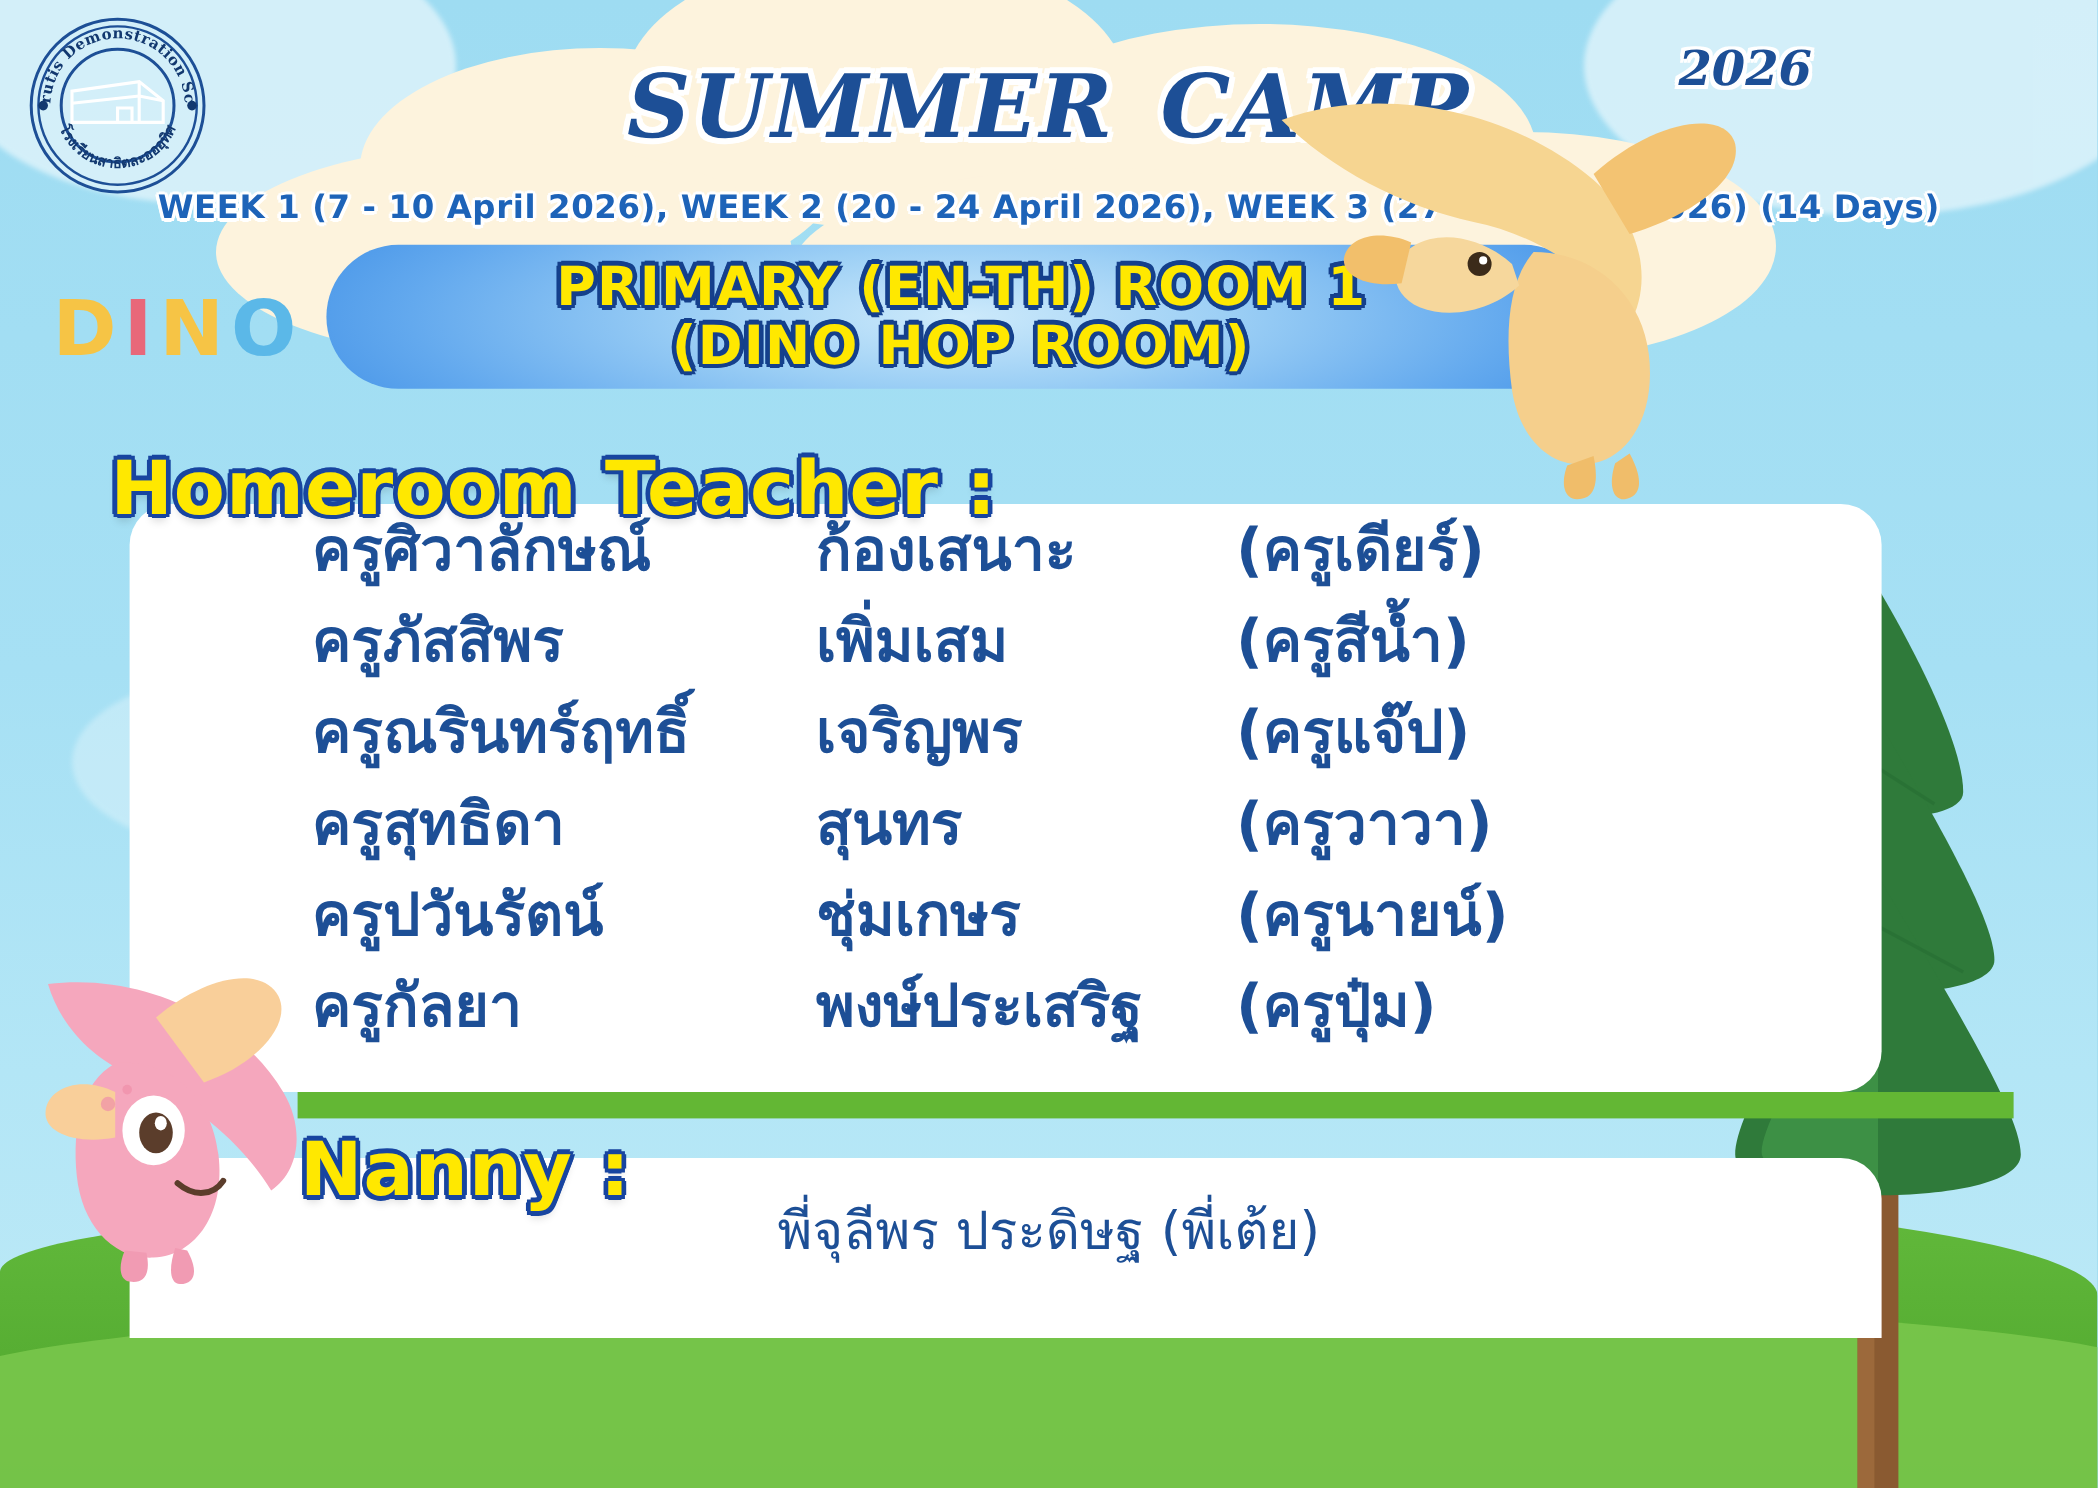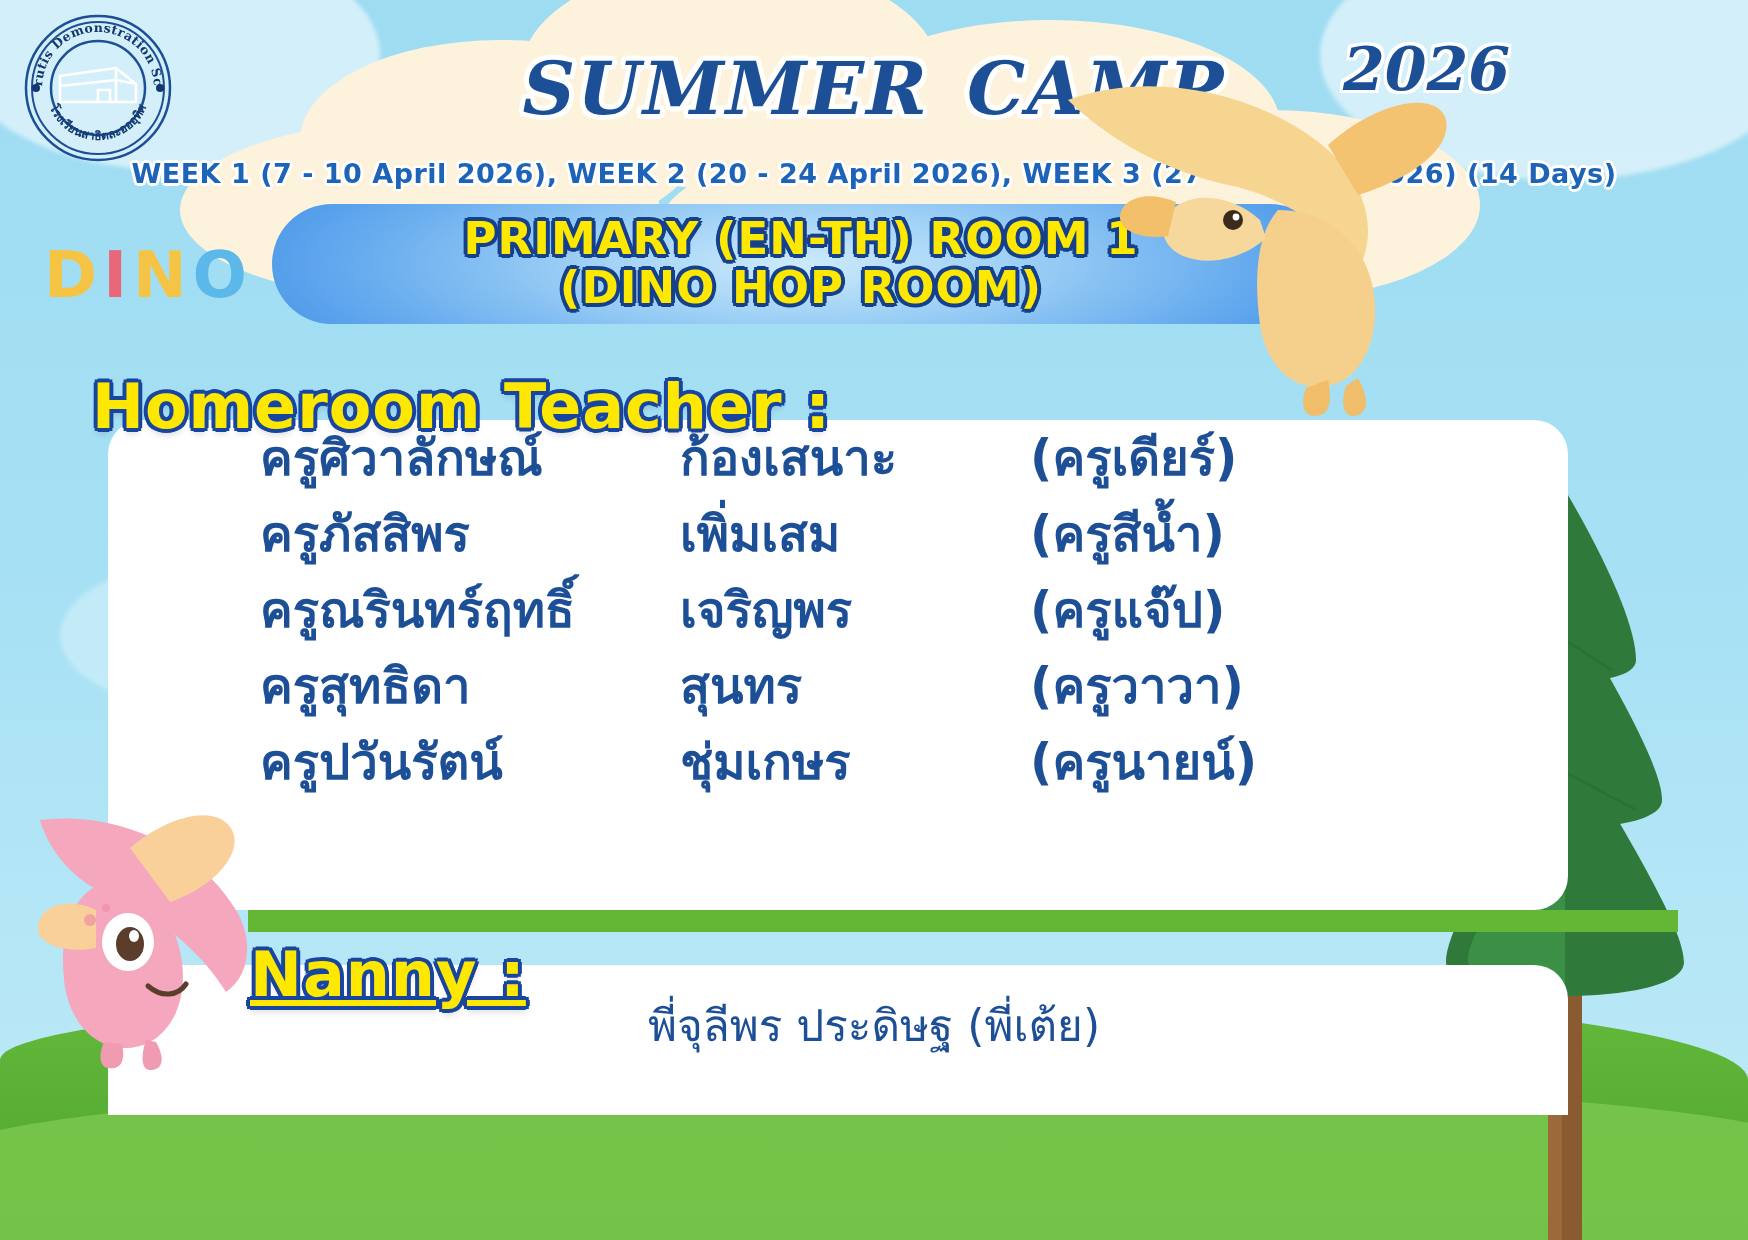--- a/index.html
+++ b/index.html
@@ -82,21 +82,21 @@
       -4px  4px 0 #fff,  4px  4px 0 #fff,
        0px -5px 0 #fff,  0px  5px 0 #fff,
       -5px  0px 0 #fff,  5px  0px 0 #fff;
   }
   #year-badge {
     position: absolute;
     right: 238px; top: 8px;
     font-family: "DejaVu Serif", serif;
     font-style: italic;
     font-weight: bold;
-    font-size: 60px;
+    font-size: 40px;
     color: #1d4f96;
     text-shadow:
       -3px -3px 0 #fff, 3px -3px 0 #fff,
       -3px  3px 0 #fff, 3px  3px 0 #fff,
        0px -3px 0 #fff, 0px  3px 0 #fff,
       -3px  0px 0 #fff, 3px  0px 0 #fff;
   }
 
   #weeks-line {
     position: absolute;
@@ -151,21 +151,21 @@
     letter-spacing: 1px;
     text-shadow:
       -3px -3px 0 #1845a0, 3px -3px 0 #1845a0,
       -3px 3px 0 #1845a0, 3px 3px 0 #1845a0,
       0 -4px 0 #1845a0, 0 4px 0 #1845a0,
       -4px 0 0 #1845a0, 4px 0 0 #1845a0,
       0 6px 7px rgba(0,0,0,.15);
     z-index: 6;
   }
   #homeroom-label { left: 92px; top: 370px; }
-  #nanny-label { left: 250px; top: 938px; text-decoration: underline; }
+  #nanny-label { left: 250px; top: 938px; }
 
   
   .white-panel {
     position: absolute;
     background: #ffffff;
     border-radius: 30px;
     z-index: 4;
   }
   #teacher-panel {
     left: 108px; top: 420px;
@@ -369,20 +369,25 @@
     <div class="t-row">
       <div class="t-cell c-first">ครูสุทธิดา</div>
       <div class="t-cell c-last">สุนทร</div>
       <div class="t-cell c-nick">(ครูวาวา)</div>
     </div>
     <div class="t-row">
       <div class="t-cell c-first">ครูปวันรัตน์</div>
       <div class="t-cell c-last">ชุ่มเกษร</div>
       <div class="t-cell c-nick">(ครูนายน์)</div>
     </div>
+    <div class="t-row">
+      <div class="t-cell c-first">ครูกัลยา</div>
+      <div class="t-cell c-last">พงษ์ประเสริฐ</div>
+      <div class="t-cell c-nick">(ครูปุ๋ม)</div>
+    </div>
   </div>
 
   <div id="green-divider"></div>
 
   <div id="ptero-bottom">
     <svg viewBox="0 0 300 280" width="300" height="280" aria-hidden="true">
       <path d="M30,30 C110,20 190,60 226,120 C244,150 240,186 216,202 C190,160 148,126 100,106 C66,92 40,64 30,30 Z" fill="#f5a7bd"></path>
       <path d="M120,58 C160,24 208,14 222,40 C234,64 202,98 160,112 Z" fill="#f9cf9a"></path>
       <path d="M86,96 C130,92 166,122 172,172 C178,220 154,256 118,258 C84,260 58,230 54,190 C50,148 58,112 86,96 Z" fill="#f5a7bd"></path>
       <path d="M86,120 C58,106 30,116 28,136 C26,154 54,164 86,158 Z" fill="#f9cf9a"></path>

